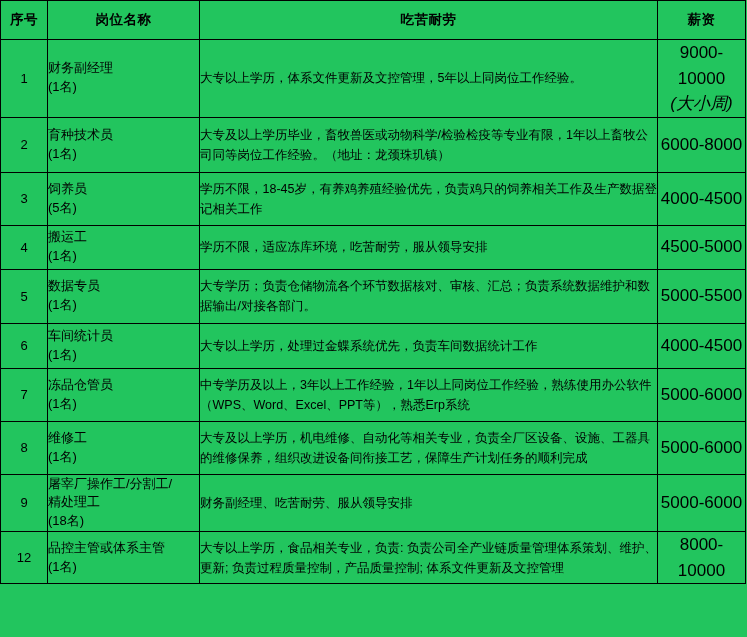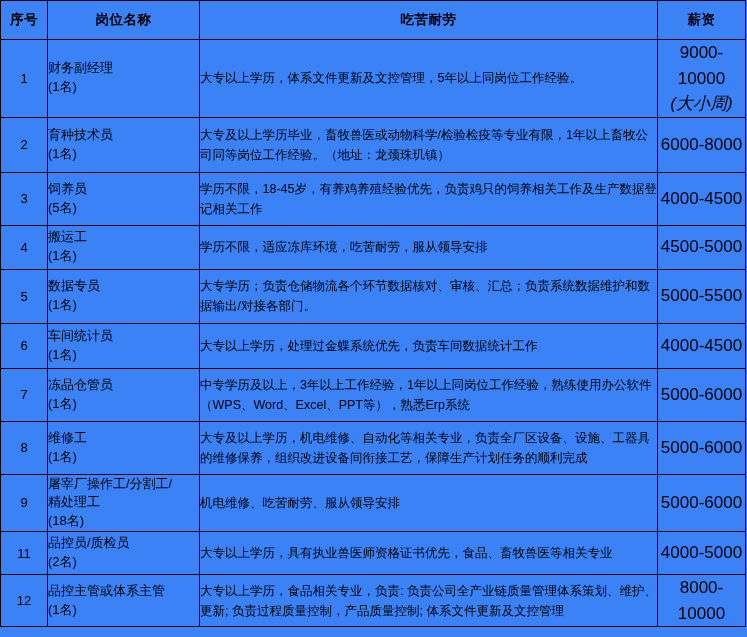--- a/index.html
+++ b/index.html
@@ -9,21 +9,21 @@
   }
   body {
     font-family: "Liberation Sans", sans-serif;
     color: #000000;
   }
   .page {
     width: 747px;
     height: 637px;
     position: relative;
     overflow: hidden;
-    background: #3b82f6;
+    background: #22c55e;
   }
   table.job-table {
     border-collapse: collapse;
     width: 745px;
     margin: 0;
     table-layout: fixed;
   }
   table.job-table td, table.job-table th {
     border: 1px solid #000000;
     vertical-align: middle;
@@ -199,35 +199,23 @@
           <span class="sal2"></span>
         </td>
       </tr>
       <tr class="r9">
         <td class="no-cell">9</td>
         <td class="name-cell">
           <span>屠宰厂操作工/分割工/</span>
           <span class="line2">精处理工</span>
           <span class="line2">(18名)</span>
         </td>
-        <td class="req-cell">机电维修、吃苦耐劳、服从领导安排</td>
+        <td class="req-cell">财务副经理、吃苦耐劳、服从领导安排</td>
         <td class="sal-cell">
           <span>5000-6000</span>
-          <span class="sal2"></span>
-        </td>
-      </tr>
-      <tr class="r11">
-        <td class="no-cell">11</td>
-        <td class="name-cell">
-          <span>品控员/质检员</span>
-          <span class="line2">(2名)</span>
-        </td>
-        <td class="req-cell">大专以上学历，具有执业兽医师资格证书优先，食品、畜牧兽医等相关专业</td>
-        <td class="sal-cell">
-          <span>4000-5000</span>
           <span class="sal2"></span>
         </td>
       </tr>
       <tr class="r12">
         <td class="no-cell">12</td>
         <td class="name-cell">
           <span>品控主管或体系主管</span>
           <span class="line2">(1名)</span>
         </td>
         <td class="req-cell">大专以上学历，食品相关专业，负责: 负责公司全产业链质量管理体系策划、维护、更新; 负责过程质量控制，产品质量控制; 体系文件更新及文控管理</td>

